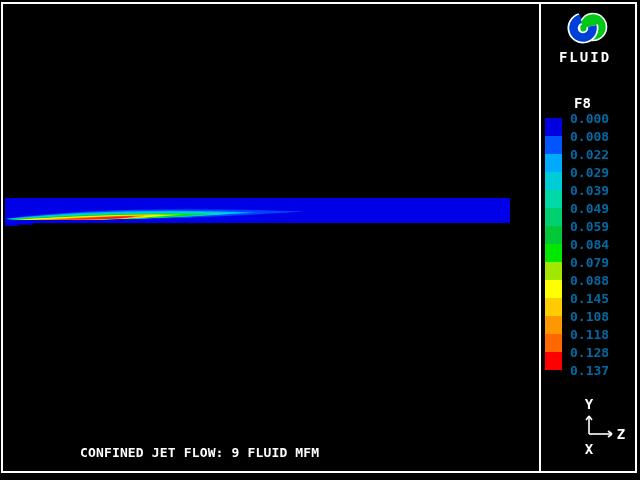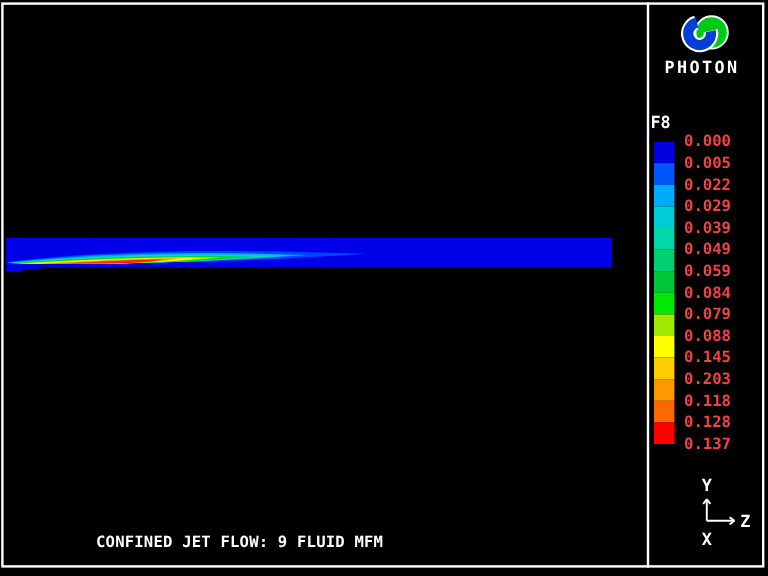--- a/index.html
+++ b/index.html
@@ -8,25 +8,25 @@
   .abs{position:absolute;}
   .txt{position:absolute;color:#fff;font-weight:bold;white-space:pre;}
   #window-frame{left:1px;top:2px;width:632px;height:467px;
        border:2px solid #fff;}
   #panel-divider{left:539px;top:2px;width:2px;height:471px;background:#fff;}
   #flow-bar{left:5px;top:198px;width:505px;height:28px;}
   #caption{left:80px;top:445px;font-size:13px;letter-spacing:0.15px;}
   #logo-svg{left:565px;top:8px;}
   #logo-label{left:550px;top:49px;width:70px;text-align:center;
        font-size:14px;letter-spacing:2px;}
-  #legend-title{left:542px;top:95px;font-size:14px;text-align:center;}
+  #legend-title{left:574px;top:95px;font-size:14px;text-align:center;}
   #legend-swatches{left:545px;top:118px;width:17px;}
   #legend-swatches .swatch{width:17px;height:18px;}
   #legend-values{left:570px;top:110px;}
-  #legend-values .lv{height:18px;line-height:18px;color:#ef4444;
+  #legend-values .lv{height:18px;line-height:18px;color:#0369a1;
        font-weight:bold;font-size:13px;}
   #axes-svg{left:556px;top:392px;}
   svg text{font-family:"DejaVu Sans Mono","Liberation Mono",monospace;
        font-weight:bold;fill:#fff;}
 </style>
 </head>
 <body>
 
 <div class="abs" id="window-frame"></div>
 <div class="abs" id="panel-divider"></div>
@@ -50,52 +50,52 @@
   </svg>
 </div>
 
 <div class="txt" id="caption">CONFINED JET FLOW: 9 FLUID MFM</div>
 
 <svg class="abs" id="logo-svg" width="48" height="40" viewBox="0 0 48 40">
   <circle cx="28" cy="19" r="13.5" stroke="#ffffff" stroke-width="1.6" fill="#00c818"></circle>
   <circle cx="18" cy="20" r="9.5" fill="none" stroke="#ffffff" stroke-width="12" stroke-dasharray="44 15.7" transform="rotate(-14 18 20)"></circle>
   <circle cx="18" cy="20" r="9.5" fill="none" stroke-width="8.5" stroke-dasharray="44.5 15.2" transform="rotate(-13 18 20)" stroke="#0040d8"></circle>
 </svg>
-<div class="txt" id="logo-label">PHOTON</div>
+<div class="txt" id="logo-label">FLUID</div>
 
 <div class="txt" id="legend-title">F8</div>
 <div class="abs" id="legend-swatches">
     <div class="swatch" style="background: rgb(0, 0, 224);"></div>
     <div class="swatch" style="background: rgb(0, 85, 255);"></div>
     <div class="swatch" style="background: rgb(0, 170, 255);"></div>
     <div class="swatch" style="background: rgb(0, 204, 216);"></div>
     <div class="swatch" style="background: rgb(0, 216, 168);"></div>
     <div class="swatch" style="background: rgb(0, 208, 112);"></div>
     <div class="swatch" style="background: rgb(0, 200, 56);"></div>
     <div class="swatch" style="background: rgb(0, 232, 0);"></div>
     <div class="swatch" style="background: rgb(160, 232, 0);"></div>
     <div class="swatch" style="background: rgb(255, 255, 0);"></div>
     <div class="swatch" style="background: rgb(255, 204, 0);"></div>
     <div class="swatch" style="background: rgb(255, 152, 0);"></div>
     <div class="swatch" style="background: rgb(255, 104, 0);"></div>
     <div class="swatch" style="background: rgb(255, 0, 0);"></div>
   </div>
 <div class="abs" id="legend-values">
     <div class="lv">0.000</div>
-    <div class="lv">0.005</div>
+    <div class="lv">0.008</div>
     <div class="lv">0.022</div>
     <div class="lv">0.029</div>
     <div class="lv">0.039</div>
     <div class="lv">0.049</div>
     <div class="lv">0.059</div>
     <div class="lv">0.084</div>
     <div class="lv">0.079</div>
     <div class="lv">0.088</div>
     <div class="lv">0.145</div>
-    <div class="lv">0.203</div>
+    <div class="lv">0.108</div>
     <div class="lv">0.118</div>
     <div class="lv">0.128</div>
     <div class="lv">0.137</div>
   </div>
 
 <svg class="abs" id="axes-svg" width="76" height="66" viewBox="0 0 76 66">
   <g stroke="#ffffff" stroke-width="1.6" fill="none">
     <line x1="33" y1="42" x2="33" y2="24"></line>
     <line x1="33" y1="24" x2="30" y2="28"></line>
     <line x1="33" y1="24" x2="36" y2="28"></line>

